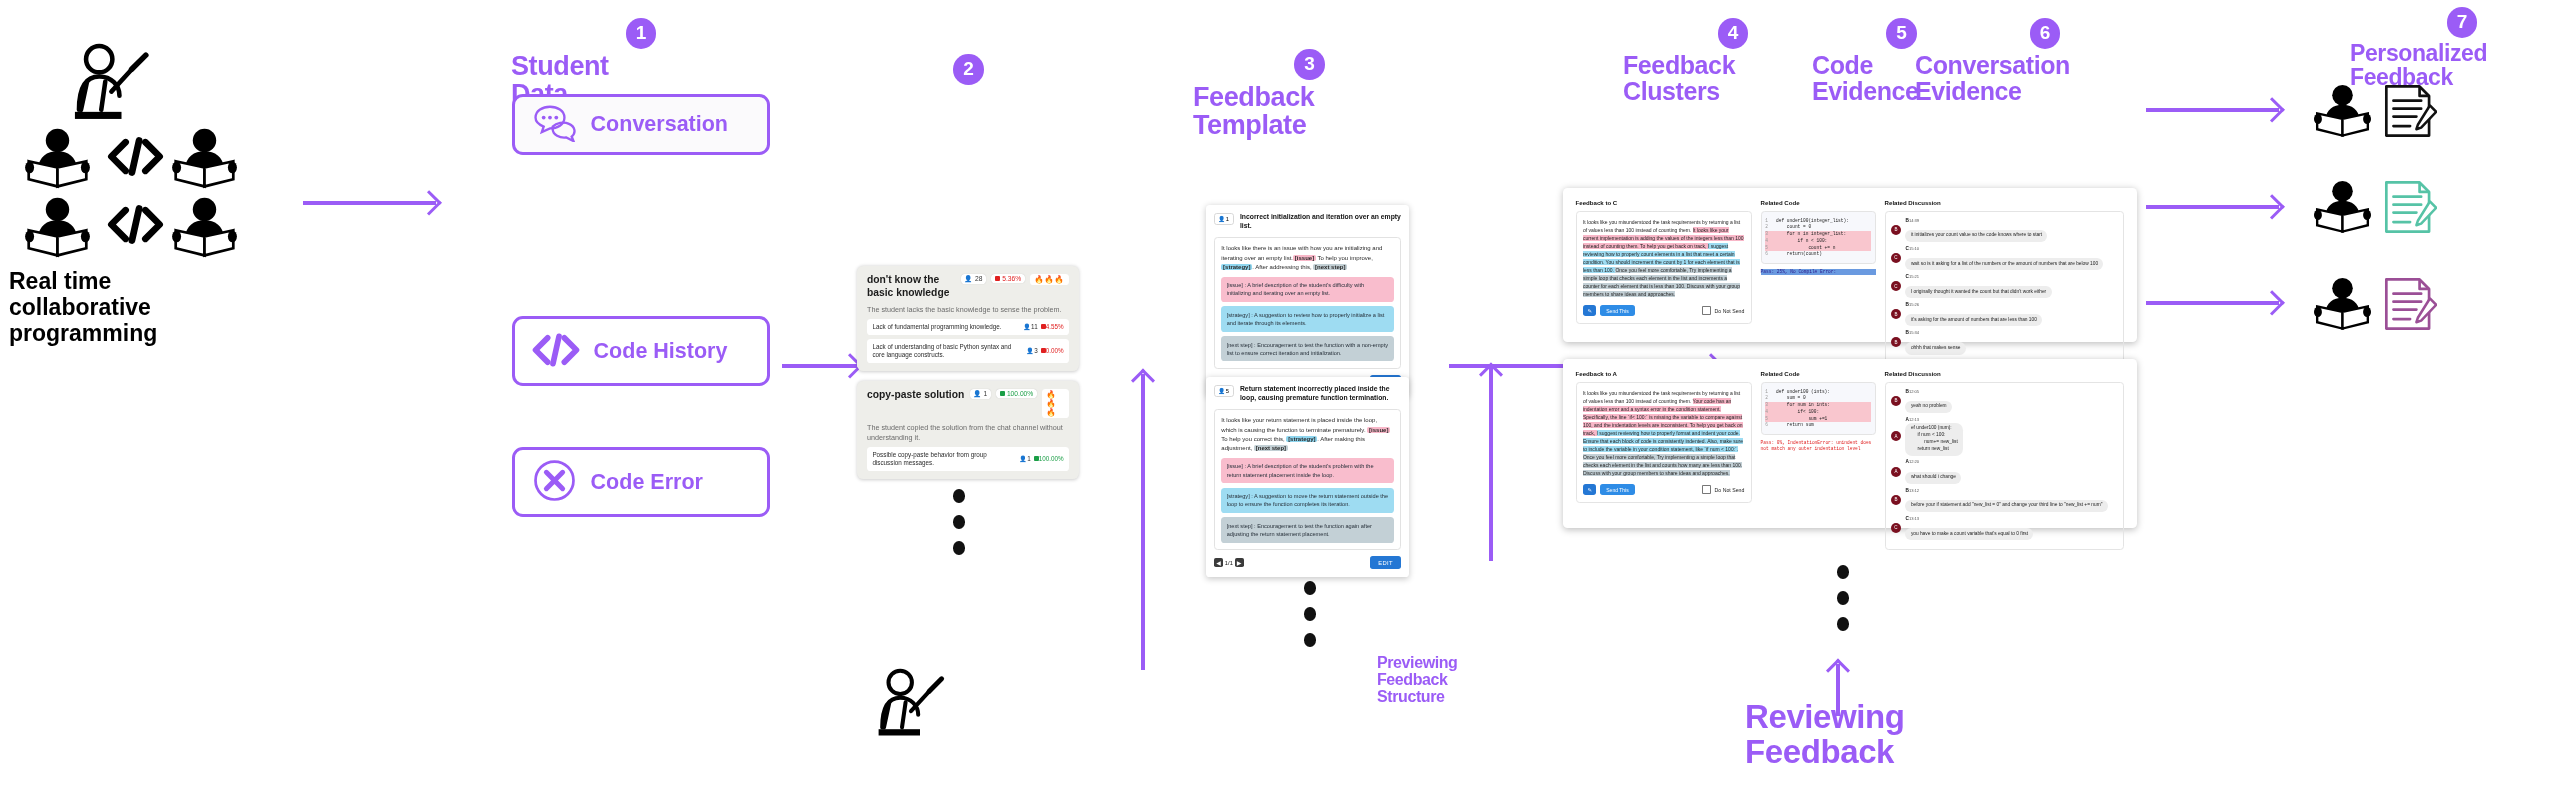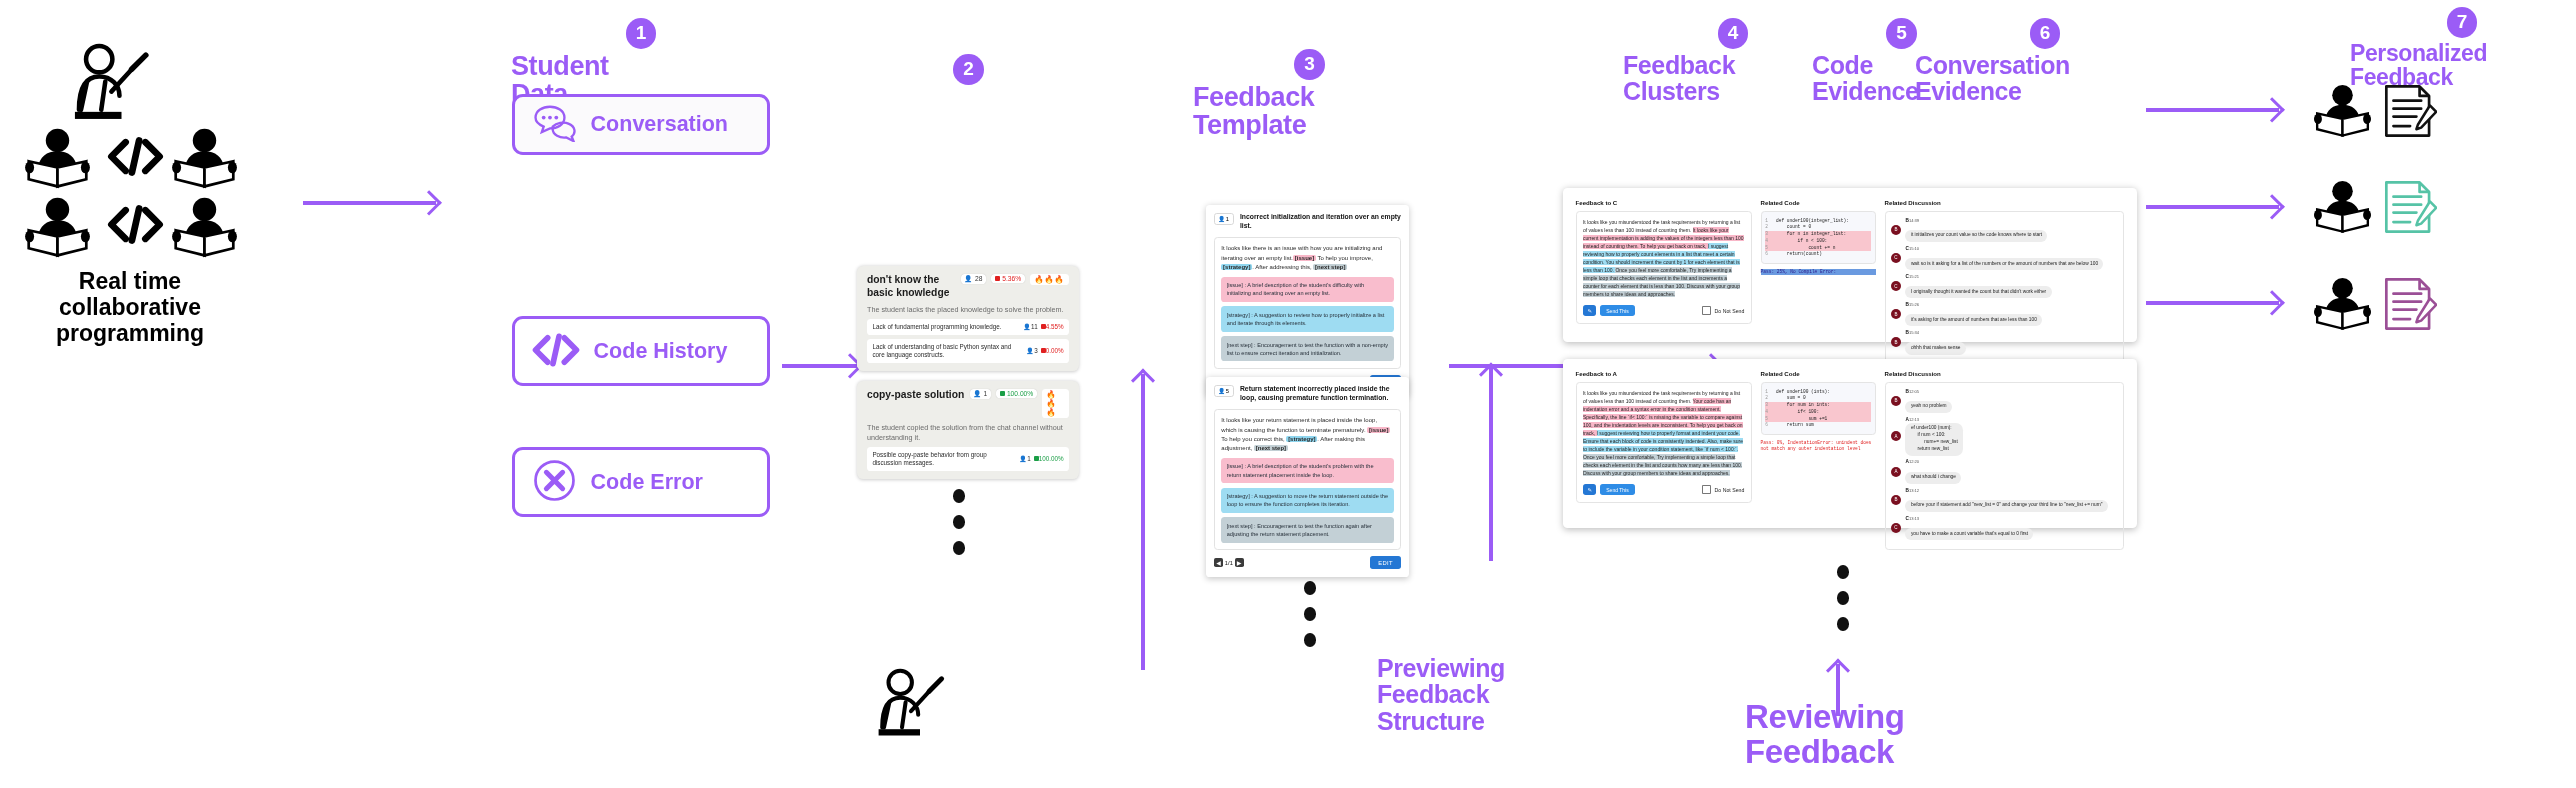--- a/index.html
+++ b/index.html
@@ -11,21 +11,21 @@
   .purple-head{
     color:#9b5cf6;font-weight:bold;line-height:1.05;
     letter-spacing:-0.4px;
   }
   .step-badge{
     width:30.5px;height:30.5px;border-radius:50%;background:#9b5cf6;color:#fff;
     display:flex;align-items:center;justify-content:center;
     font-size:19px;font-weight:bold;margin:0 auto 3.6px auto;
     font-family:"Liberation Sans",sans-serif;
   }
-  .black-head{color:#000;font-weight:bold;text-align:center;line-height:1.12;}
+  .black-head{color:#000;font-weight:bold;line-height:1.12;}
 
   
   .arrow-h{height:3.6px;background:#9b5cf6;position:absolute;}
   .arrow-h:after{
     content:"";position:absolute;right:-1.8px;top:50%;
     width:15.2px;height:15.2px;border-top:3.6px solid #9b5cf6;border-right:3.6px solid #9b5cf6;
     transform:translateY(-50%) rotate(45deg);
   }
   .arrow-v{width:3.6px;background:#9b5cf6;position:absolute;}
   .arrow-v:after{
@@ -261,21 +261,21 @@
       <div class="pill">
         <span>👤</span>
           <span>28</span>
       </div>
       <div class="pill red">
         <span class="sq r"></span>
           <span>5.36%</span>
       </div>
       <div class="fires">🔥🔥🔥</div>
     </div>
-    <div class="issue-desc">The student lacks the placed knowledge to solve the problem.</div>
+    <div class="issue-desc">The student lacks the basic knowledge to sense the problem.</div>
     <div class="sub-item">
       <span class="txt">Lack of fundamental programming knowledge.</span>
       <span class="metrics">
         <span>👤<span>11</span></span>
         <span style="color:#e02020;"><span class="sq r" style="display:inline-block;width:4.5px;height:4.5px;background:#e02020;border-radius:0.9px;"></span><span>4.55%</span></span>
       </span>
     </div>
     <div class="sub-item">
       <span class="txt">Lack of understanding of basic Python syntax and core language constructs.</span>
       <span class="metrics">
@@ -382,21 +382,21 @@
 
   <div class="abs vdots" style="left:1304px;top:581px;">
     <i></i>
       <i></i>
       <i></i>
   </div>
 
   <div class="arrow-h" style="left:1449px;top:364px;width:269px;"></div>
 
   <div class="arrow-v" style="left:1489px;top:368px;height:193px;"></div>
-  <div class="abs purple-head" style="left:1377px;top:655px;width:224px;font-size:25px;white-space:pre-line;">Previewing
+  <div class="abs purple-head" style="left:1377px;top:655px;width:224px;font-size:16px;white-space:pre-line;">Previewing
 Feedback
 Structure</div>
 
   <div class="abs" style="left:1623px;top:18px;width:220px;">
     <div class="step-badge">4</div>
     <div class="purple-head" style="font-size:25px;white-space:pre-line;">Feedback
 Clusters</div>
   </div>
   <div class="abs" style="left:1812px;top:18px;width:179px;">
     <div class="step-badge">5</div>

